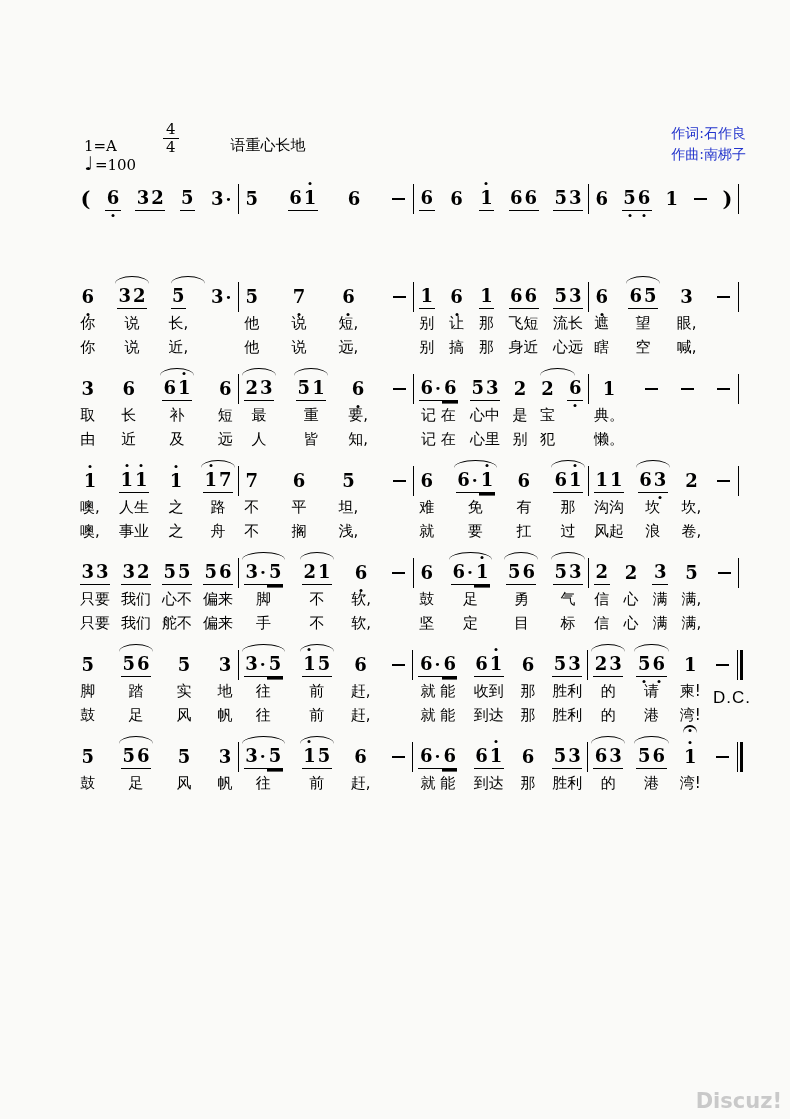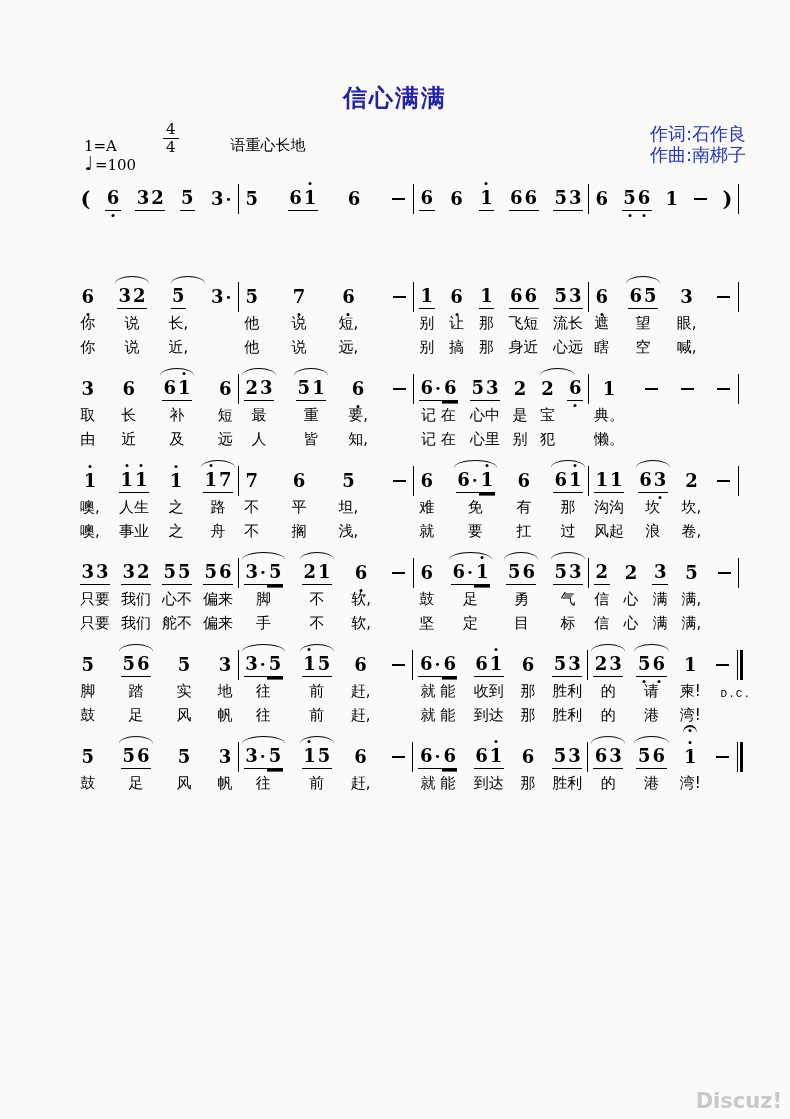--- a/index.html
+++ b/index.html
@@ -1,20 +1,20 @@
 <!DOCTYPE html>
 <html><head>
 <meta charset="utf-8">
 <style>
   html,body{margin:0;padding:0;}
   .page{position:relative;width:790px;height:1119px;background:#fafaf8;overflow:hidden;
         font-family:"DejaVu Sans",sans-serif;color:#000;}
   .title{position:absolute;top:82px;left:0;width:100%;text-align:center;
          font-family:"DejaVu Serif",serif;font-size:24px;font-weight:700;letter-spacing:2px;}
-  .credits{position:absolute;top:123px;right:44px;font-size:18px;line-height:21px;}
+  .credits{position:absolute;top:123px;right:44px;font-size:14px;line-height:21px;}
   .keyblock{position:absolute;top:122px;left:84px;font-family:"DejaVu Serif",serif;
             font-size:15px;display:flex;align-items:flex-end;gap:36px;}
   .key-label{margin-right:10px;margin-top:6px;}
   .ts{display:inline-flex;flex-direction:column;align-items:center;line-height:15px;font-size:15px;}
   .ts-top{border-bottom:1px solid #000;padding:0 3px 1px 3px;}
   .ts-bot{padding-top:1px;}
   .expr{margin-left:16px;margin-top:6px;font-family:"DejaVu Sans",sans-serif;font-size:15px;}
   .tempo{position:absolute;top:152px;left:84px;font-family:"DejaVu Serif",serif;font-size:15px;}
   .notehead{font-size:19px;font-weight:700;margin-right:2px;}
   
@@ -42,29 +42,28 @@
   .paren{font-size:21px;font-weight:700;}
   .fermata{position:absolute;top:-19px;left:50%;transform:translateX(-50%);width:14px;height:8px;}
   .fermata::before{content:'';position:absolute;left:0;right:0;top:0;bottom:0;
         border-top:2px solid #000;border-radius:50% 50% 0 0/100% 100% 0 0;}
   .fermata::after{content:'';position:absolute;left:50%;top:4px;transform:translateX(-50%);
         width:3px;height:3px;background:#000;border-radius:50%;}
   .lyr{margin-top:2px;height:22px;font-size:15px;white-space:nowrap;text-align:center;line-height:22px;}
   .barline{width:1px;background:#000;height:30px;margin-top:8px;flex:none;}
   .barline.final{width:6px;background:transparent;border-left:1.5px solid #000;border-right:3px solid #000;
         box-sizing:border-box;height:30px;margin-top:8px;}
-  .dc{position:absolute;right:-8px;top:46px;font-family:Liberation Mono, monospace;font-size:11px;letter-spacing:1px;}
+  .dc{position:absolute;right:-8px;top:46px;font-family:Liberation Sans, sans-serif;font-size:17px;letter-spacing:1px;}
   .watermark{position:absolute;right:8px;bottom:6px;font-size:21px;font-weight:700;
         font-family:"DejaVu Sans",sans-serif;}
 </style>
 </head>
 <body>
 
 <div class="page" style="background: rgb(250, 250, 248);">
-  <div class="title" style="color: rgb(34, 34, 170);">信心满满</div>
 
   <div class="credits" style="color: rgb(34, 51, 204);">
     <div>作词:石作良</div>
     <div>作曲:南梆子</div>
   </div>
 
   <div class="keyblock">
     <span class="key-label">1=A</span>
     <span class="ts">
       <span class="ts-top">4</span>

